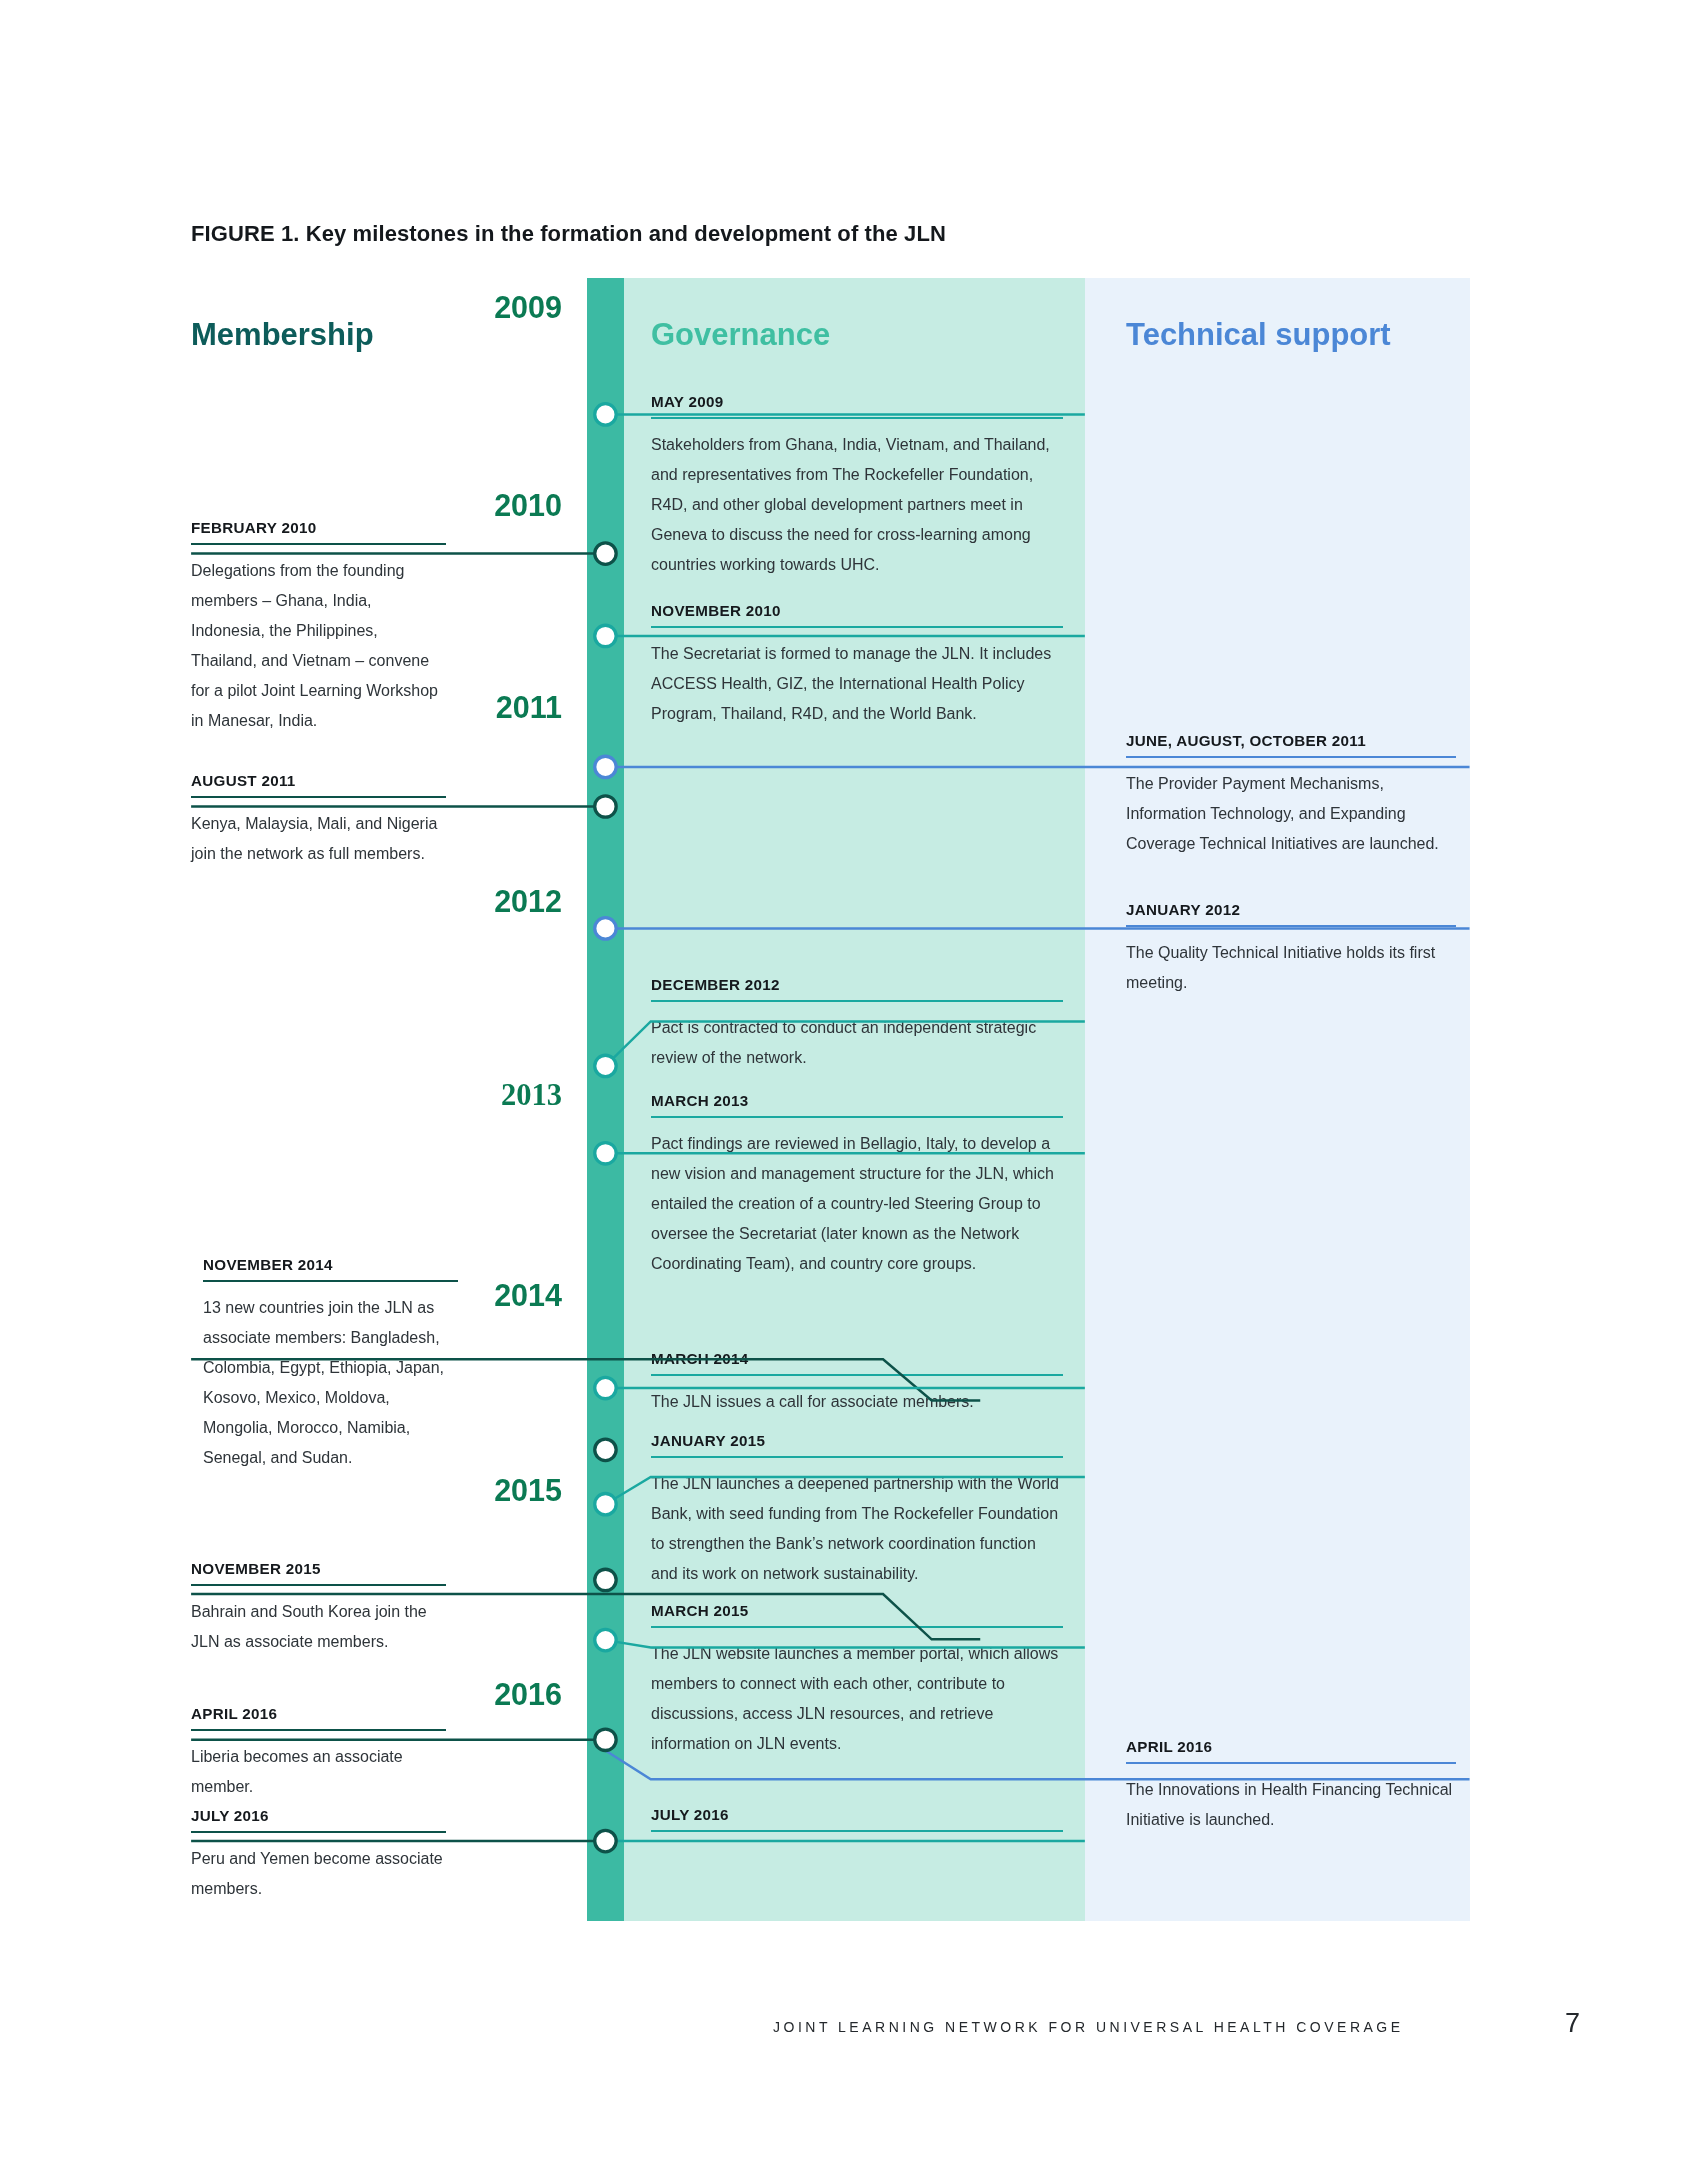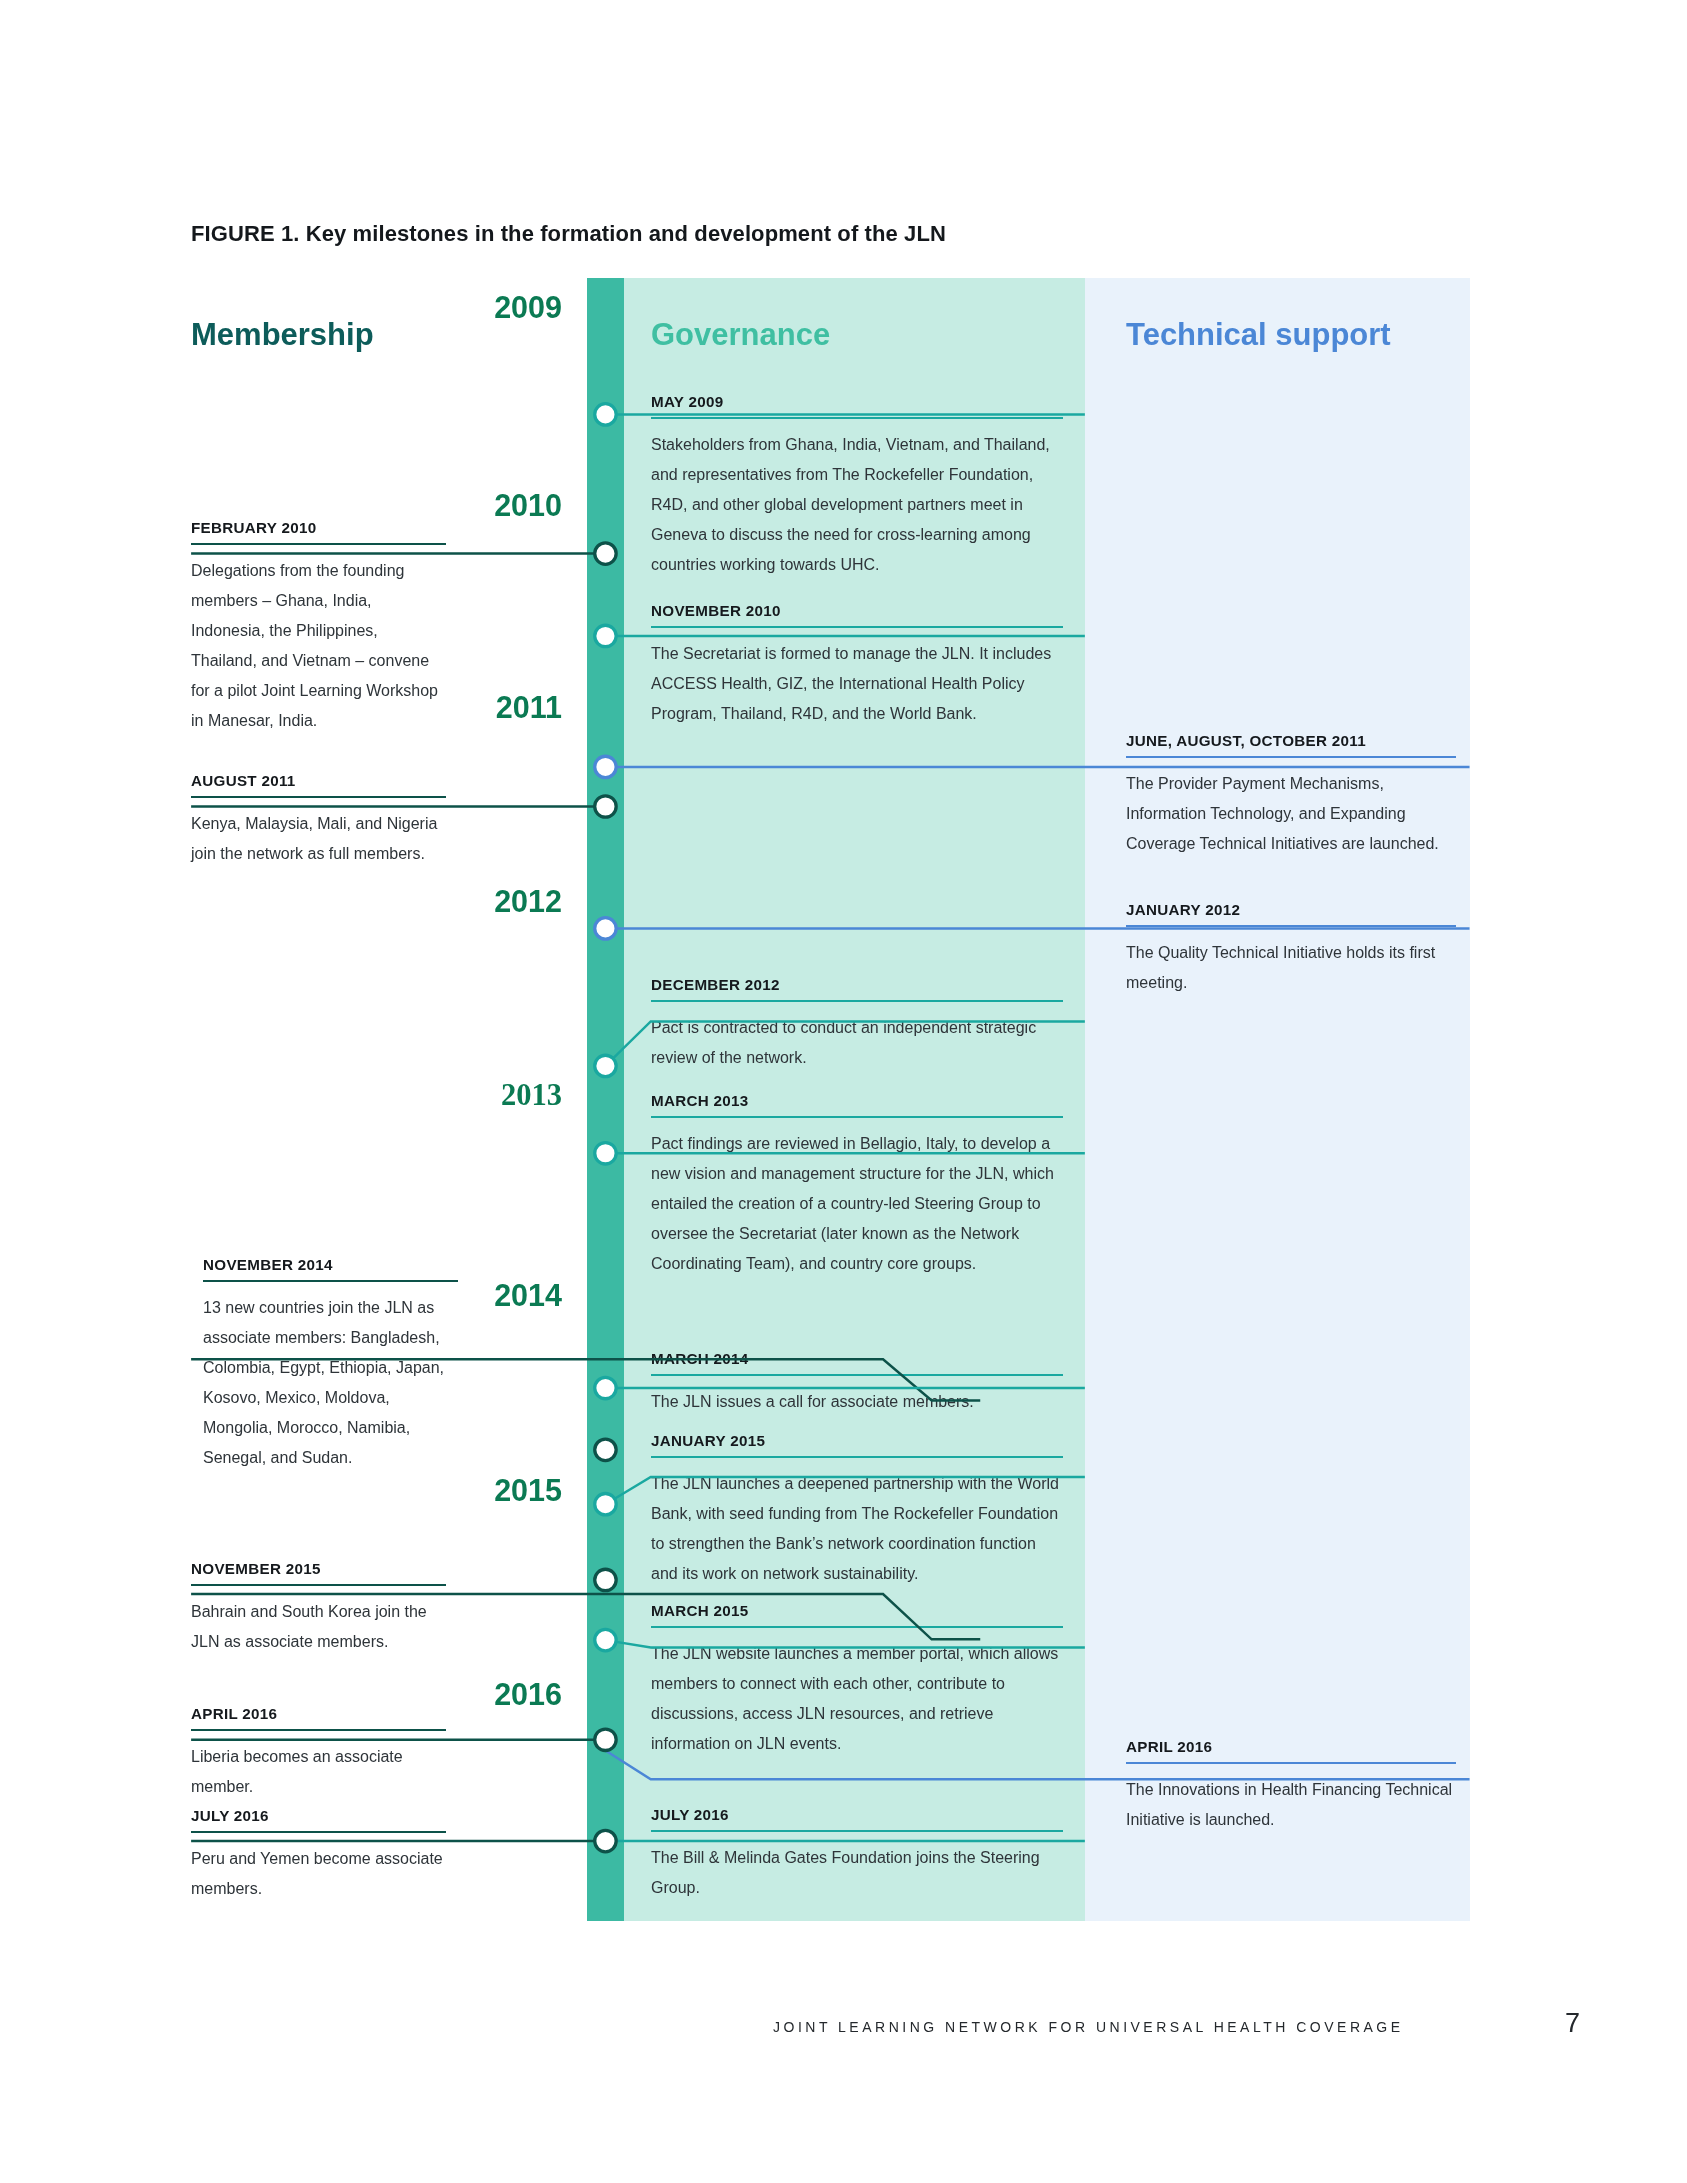--- a/index.html
+++ b/index.html
@@ -151,21 +151,20 @@
         <div class="bd">The JLN launches a deepened partnership with the World Bank, with seed funding from The Rockefeller Foundation to strengthen the Bank’s network coordination function and its work on network sustainability.</div>
       </div>
       <div class="entry gov" style="left: 651px; top: 1602px; width: 412px;">
         <div class="hd">MARCH 2015</div>
         <div class="rule"></div>
         <div class="bd">The JLN website launches a member portal, which allows members to connect with each other, contribute to discussions, access JLN resources, and retrieve information on JLN events.</div>
       </div>
       <div class="entry gov" style="left: 651px; top: 1806px; width: 412px;">
         <div class="hd">JULY 2016</div>
         <div class="rule"></div>
-        <div class="bd">The Bill &amp; Melinda Gates Foundation joins the Steering Group.</div>
       </div>
     </div>
   <div id="tech-col">
       <div class="entry tech" style="left: 1126px; top: 732px; width: 330px;">
         <div class="hd">JUNE, AUGUST, OCTOBER 2011</div>
         <div class="rule"></div>
         <div class="bd">The Provider Payment Mechanisms, Information Technology, and Expanding Coverage Technical Initiatives are launched.</div>
       </div>
       <div class="entry tech" style="left: 1126px; top: 901px; width: 330px;">
         <div class="hd">JANUARY 2012</div>

